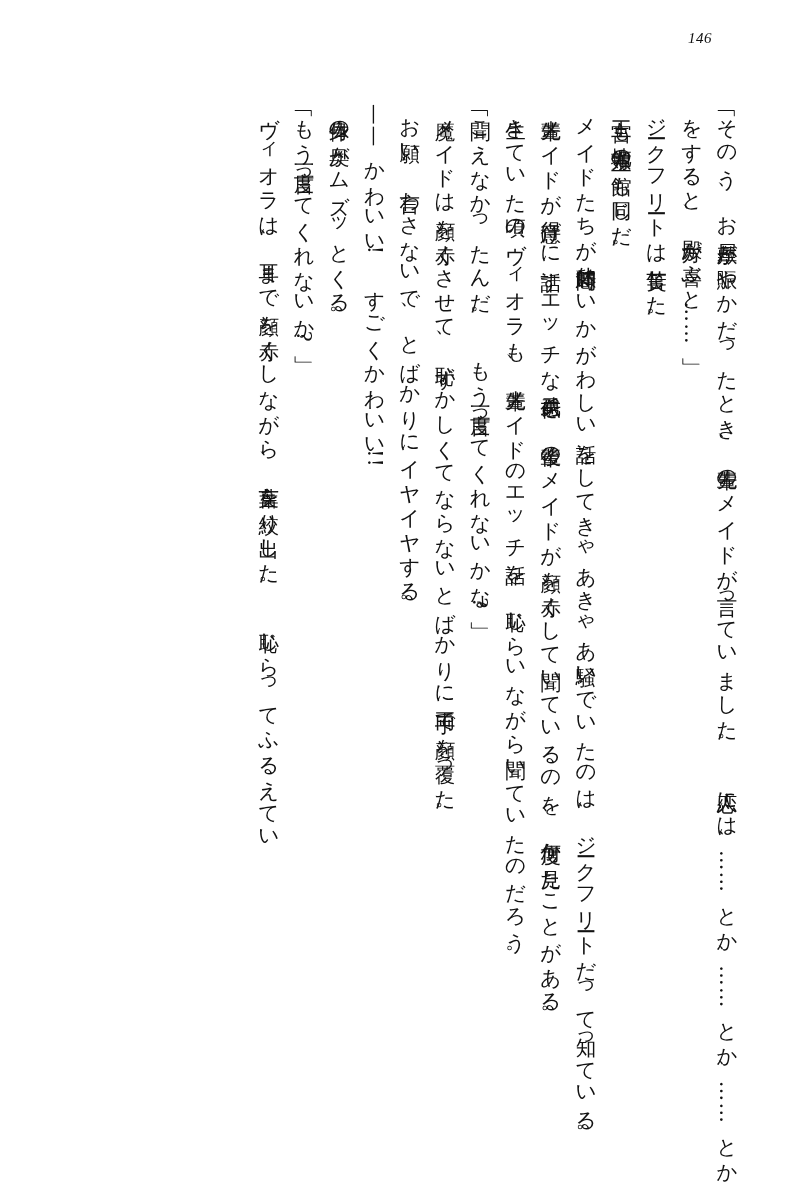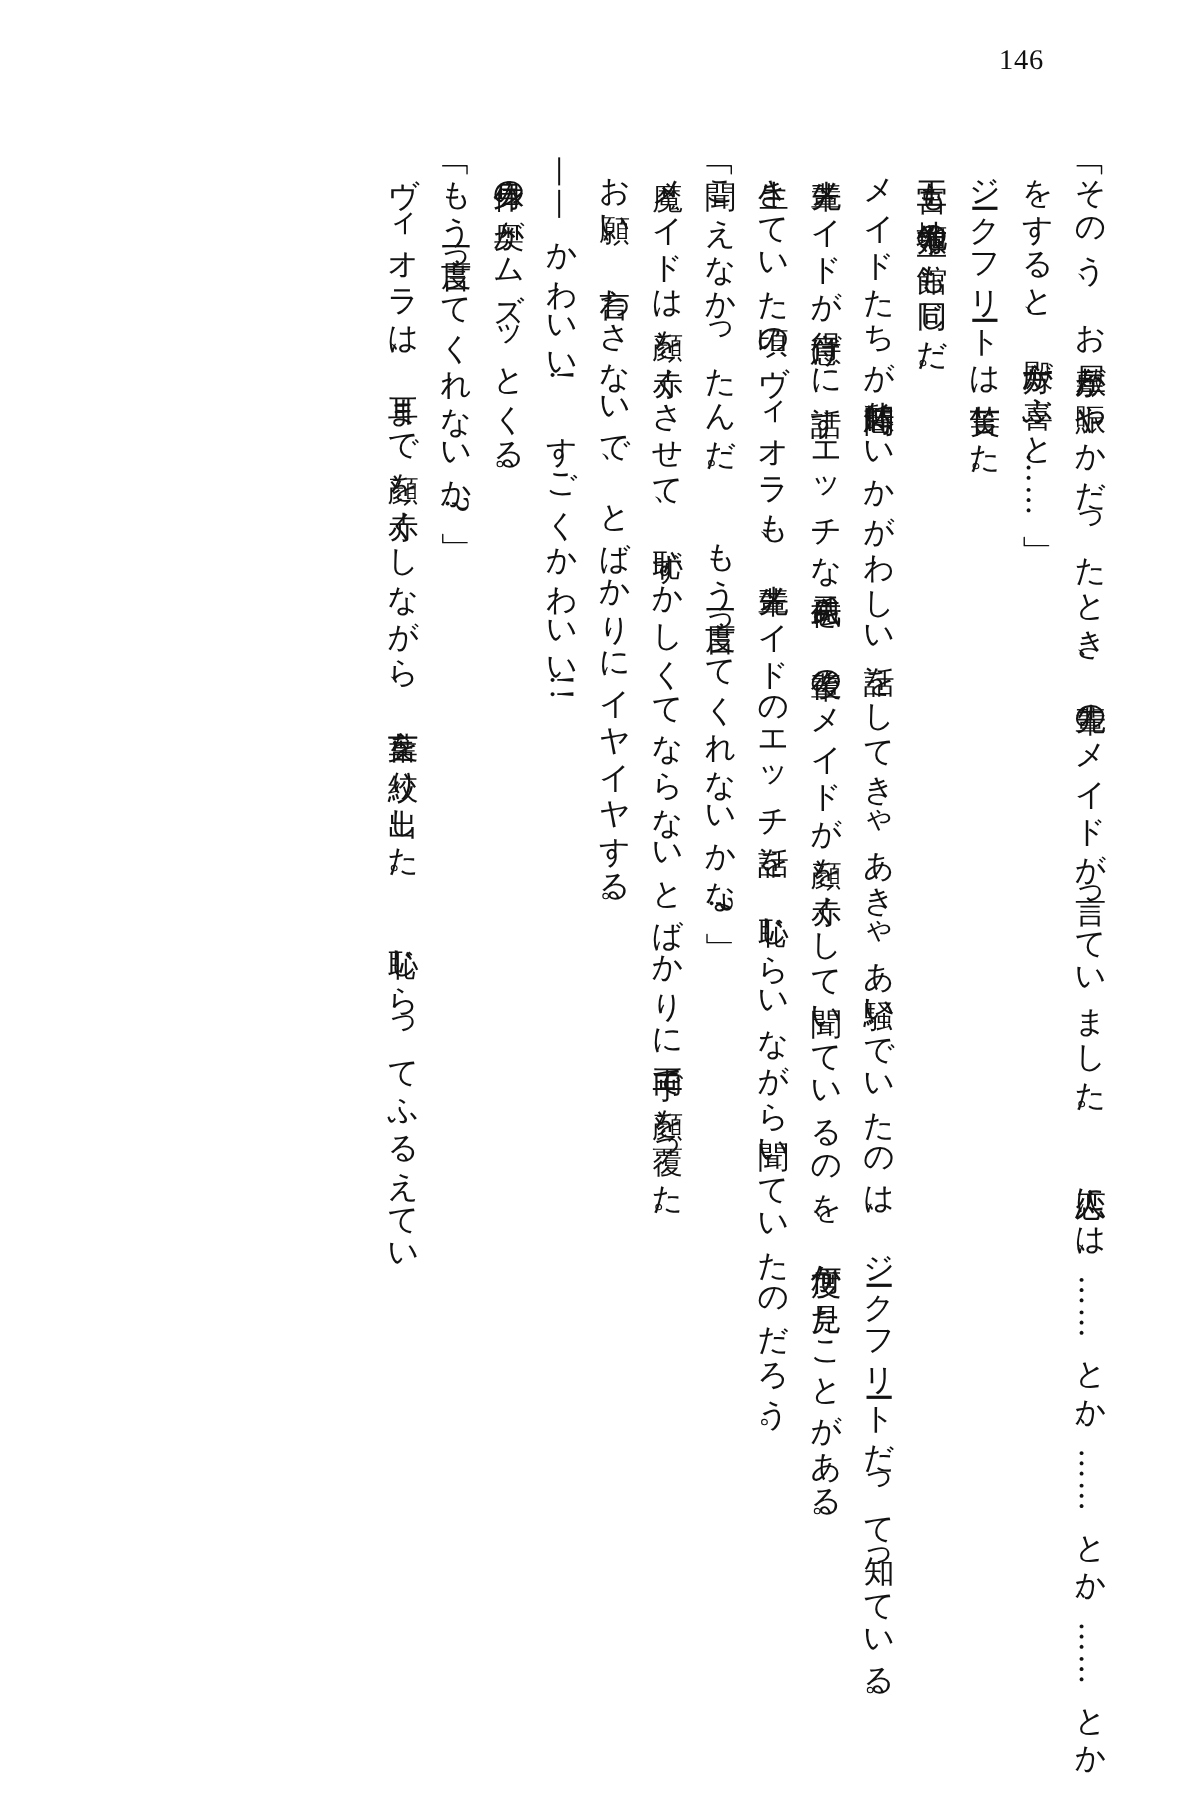--- a/index.html
+++ b/index.html
@@ -18,23 +18,24 @@
 
   .page {
     position: absolute;
     inset: 0;
     background: #ffffff;
   }
 
   .page-number {
     position: absolute;
     top: 30px;
-    right: 96px;
+    right: 80px;
     font-family: "Liberation Serif", "DejaVu Serif", serif;
-    font-size: 19px;
+    font-style: italic;
+    font-size: 15px;
     color: #111111;
     letter-spacing: 0.5px;
   }
 
   
   .vtext-block {
     position: absolute;
     top: 104px;
     left: 44px;
     right: 48px;

